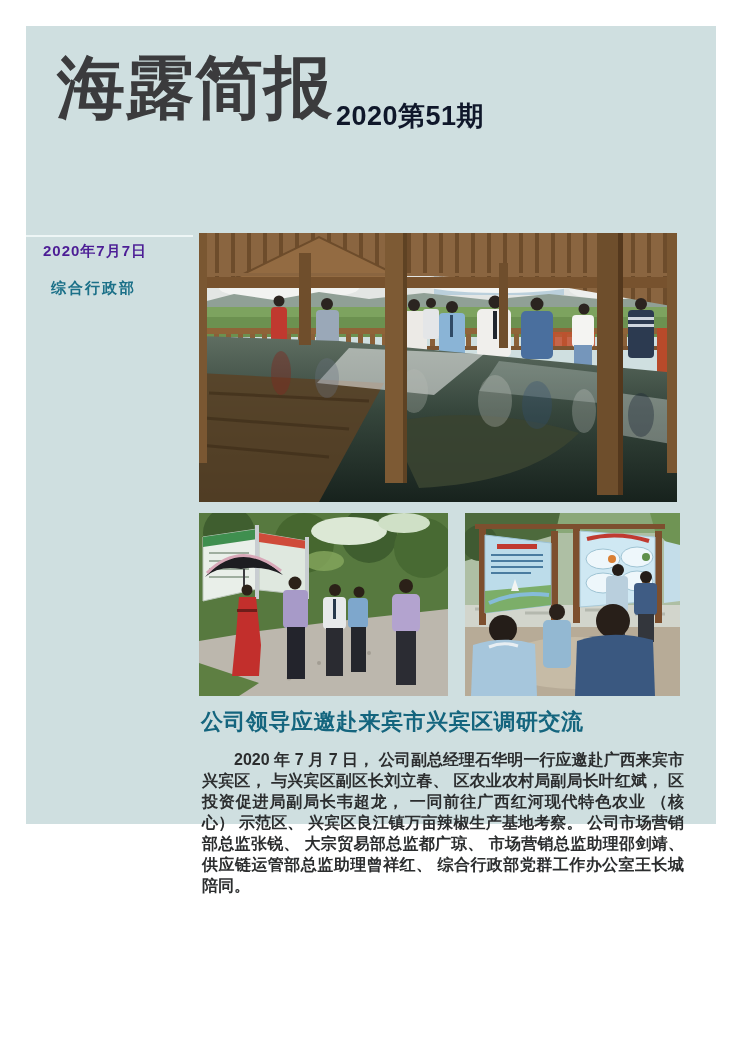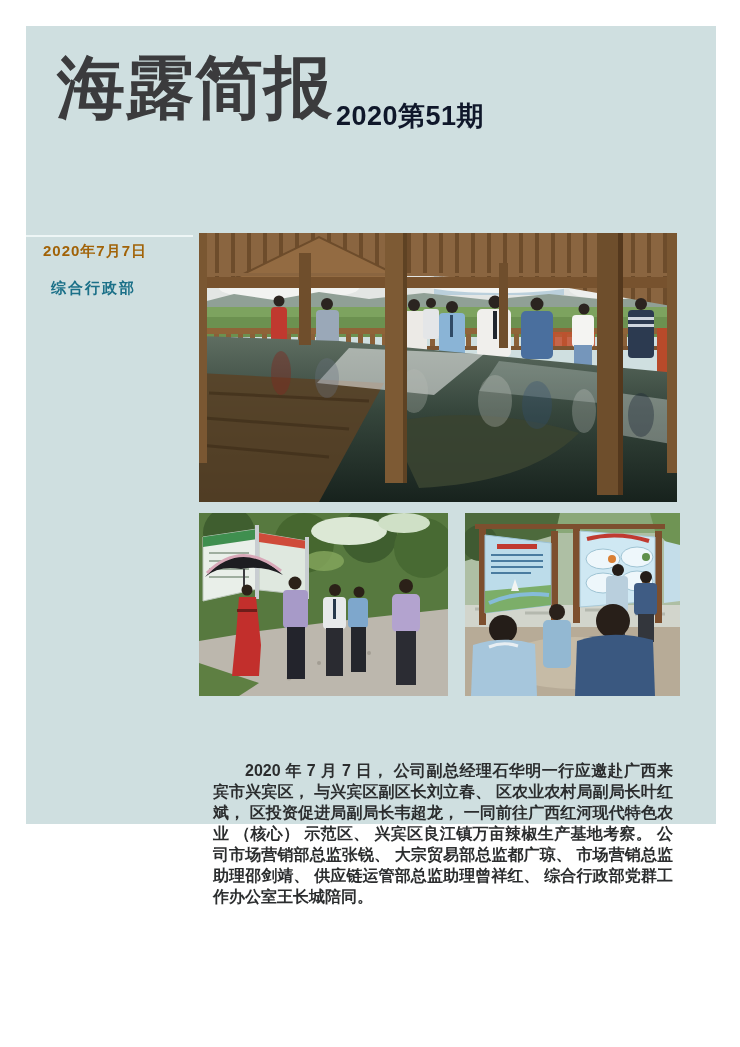--- a/index.html
+++ b/index.html
@@ -17,41 +17,41 @@
   }
   .masthead-issue{
     position:absolute;left:310px;top:72px;
     font-size:27px;font-weight:bold;color:#0f172a;letter-spacing:0.5px;
   }
   .sidebar-rule{
     position:absolute;left:0px;top:209px;width:167px;height:2px;background:#eef6f6;
   }
   .sidebar-date{
     position:absolute;left:17px;top:216px;
-    font-size:15px;font-weight:bold;color:#a16207;letter-spacing:1px;
+    font-size:15px;font-weight:bold;color:#4c1d95;letter-spacing:1px;
   }
   .sidebar-dept{
     position:absolute;left:17px;top:253px;
     font-size:15px;font-weight:bold;color:#1b7088;letter-spacing:2px;padding-left:8px;
   }
   figure.photo{margin:0;padding:0;position:absolute;overflow:hidden;}
   figure.photo svg{display:block;width:100%;height:100%;}
   .photo-main{left:173px;top:207px;width:478px;height:269px;}
   .photo-left{left:173px;top:487px;width:249px;height:183px;}
   .photo-right{left:439px;top:487px;width:215px;height:183px;}
   .headline{
     position:absolute;left:175px;top:681px;margin:0;
     font-size:22px;font-weight:bold;color:#14657e;letter-spacing:0.5px;
   }
   .article-body{
     position:absolute;left:175px;top:722px;width:484px;
     font-size:16px;line-height:21px;font-weight:bold;color:#2b2d2e;
     text-align:justify;
   }
-  .article-body p{margin:12px;text-indent:2em;}
+  .article-body p{margin:1px;text-indent:2em;}
 </style>
 </head>
 <body>
 
 <div class="page">
   <div class="panel">
 
     <h1 class="masthead-title">海露简报</h1>
     <div class="masthead-issue">2020第51期</div>
 
@@ -268,19 +268,20 @@
           <rect x="78" y="107" width="28" height="48" rx="5" fill="#93b8d2"></rect>
           <circle cx="38" cy="116" r="14" fill="#241d18"></circle>
           <path d="M8 132 Q38 122 70 131 L72 183 L6 183 Z" fill="#a6c6dc"></path>
           <path d="M24 134 Q38 128 53 133" stroke="#e8eef2" stroke-width="3" fill="none"></path>
           <circle cx="148" cy="108" r="17" fill="#281f19"></circle>
           <path d="M112 128 Q148 116 188 127 L190 183 L110 183 Z" fill="#3a5880"></path>
         </g>
       </svg>
     </figure>
 
+    <h2 class="headline">公司领导应邀赴来宾市兴宾区调研交流</h2>
 
     <div class="article-body">
       <p>2020 年 7 月 7 日， 公司副总经理石华明一行应邀赴广西来宾市兴宾区， 与兴宾区副区长刘立春、 区农业农村局副局长叶红斌， 区投资促进局副局长韦超龙， 一同前往广西红河现代特色农业 （核心） 示范区、 兴宾区良江镇万亩辣椒生产基地考察。 公司市场营销部总监张锐、 大宗贸易部总监都广琼、 市场营销总监助理邵剑靖、 供应链运管部总监助理曾祥红、 综合行政部党群工作办公室王长城陪同。</p>
     </div>
 
   </div>
 </div>
 
 </body></html>

